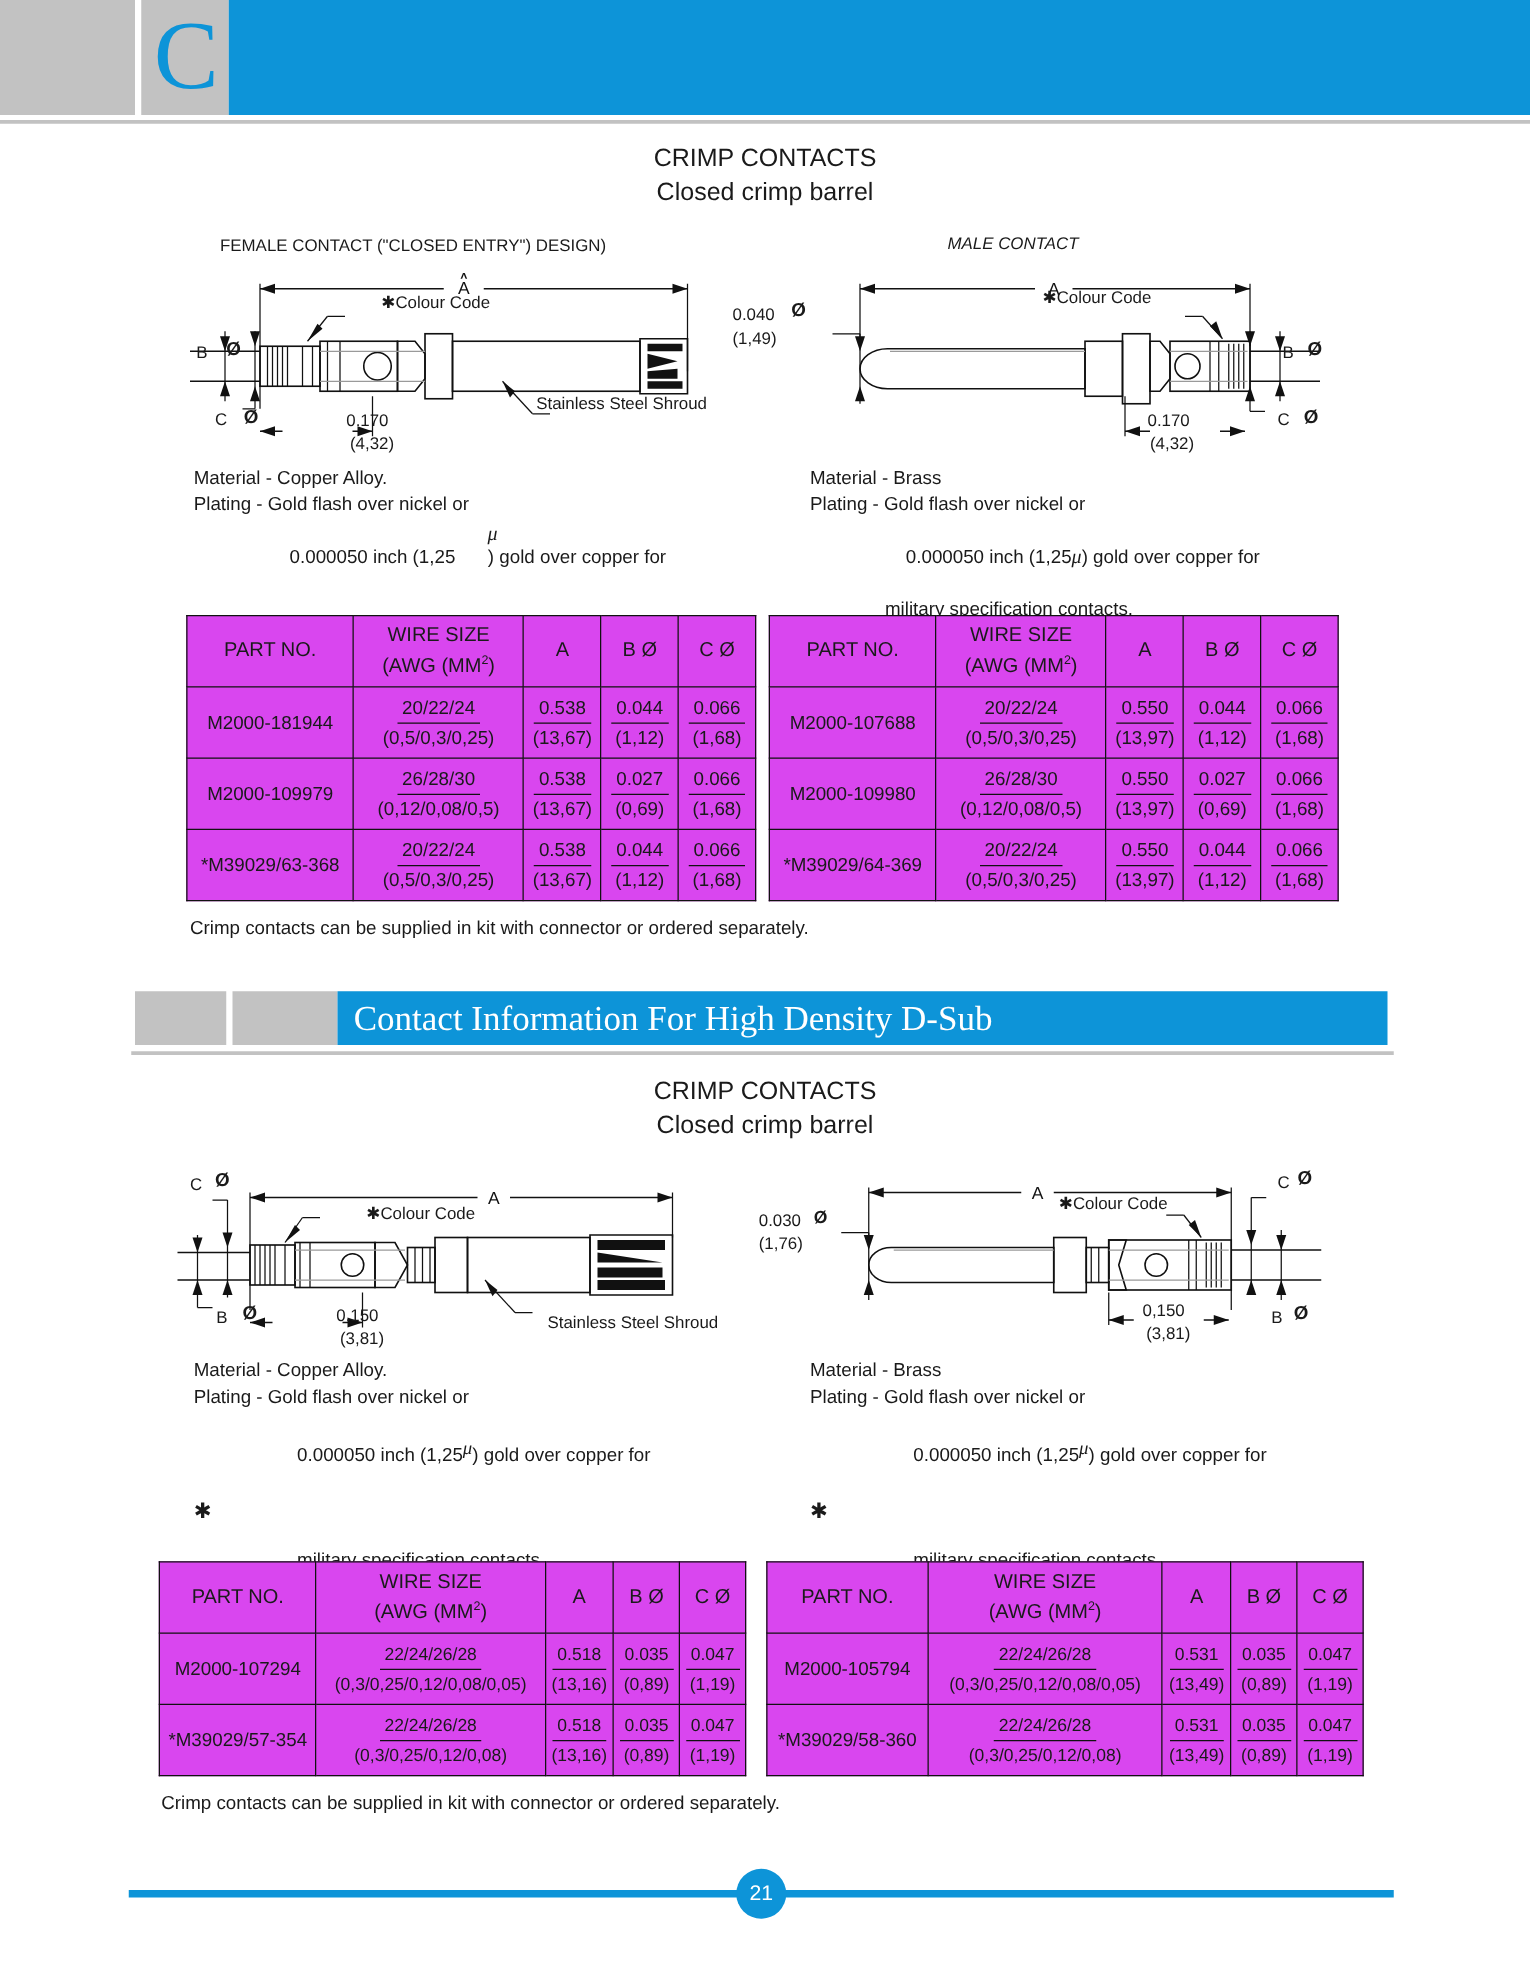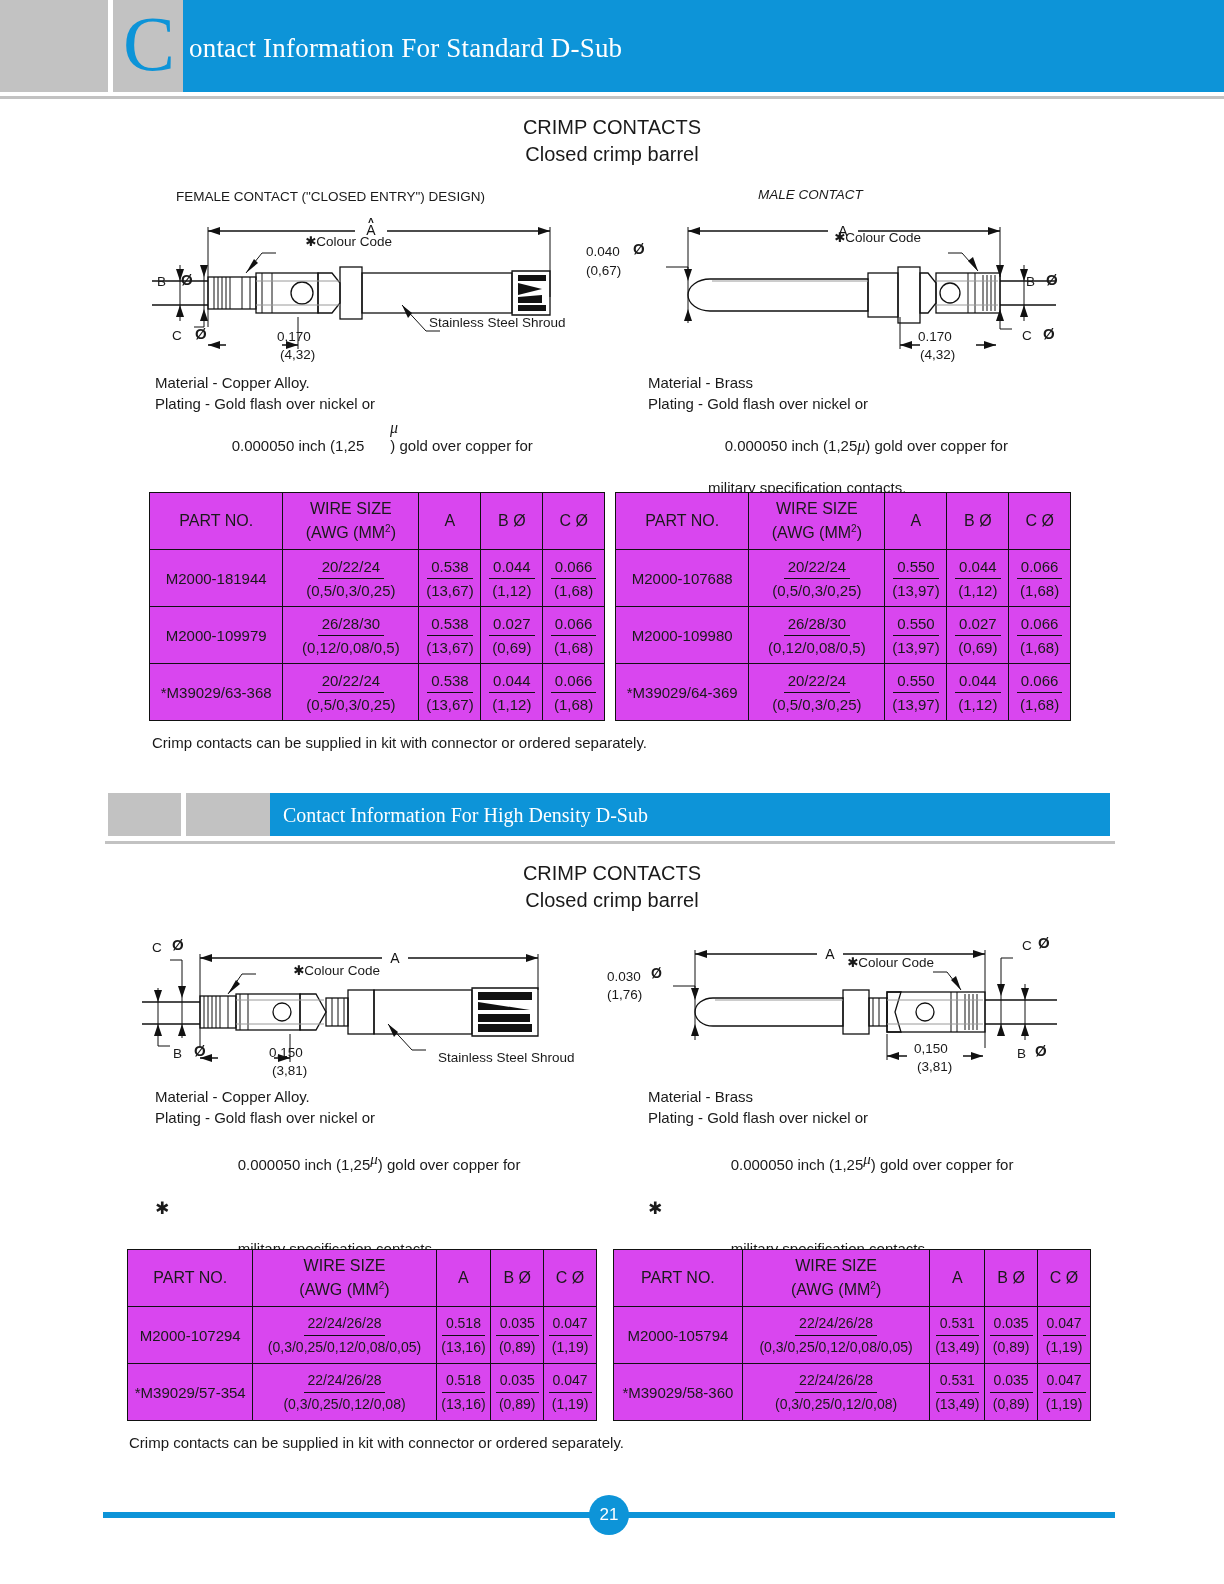--- a/index.html
+++ b/index.html
@@ -28,21 +28,21 @@
   }
   #header-rule{left:0;top:92px;width:1224px;height:4px;background:#ffffff;}
   #header-rule2{left:0;top:96px;width:1224px;height:3px;background:#c2c2c2;}
 
   
   #hd-grey-a{left:108px;top:793px;width:73px;height:43px;background:#c2c2c2;}
   #hd-grey-b{left:186px;top:793px;width:84px;height:43px;background:#c2c2c2;}
   #hd-blue{left:270px;top:793px;width:840px;height:43px;background:#0d94d8;}
   #hd-title{left:283px;top:793px;height:43px;line-height:45px;
     font-family:"Liberation Serif","DejaVu Serif",serif;
-    color:#fff;font-size:20px;}
+    color:#fff;font-size:28px;}
   #hd-rule{left:105px;top:841px;width:1010px;height:3px;background:#c2c2c2;}
 
   
   .t{font-size:15px;line-height:21px;white-space:pre;}
   .t13{font-size:13.5px;line-height:19px;white-space:pre;}
   .ctr-title{font-size:20px;line-height:27px;text-align:center;white-space:pre;}
 
   
   table.spec{border-collapse:collapse;font-size:14px;background:#d946ef;}
   table.spec td,table.spec th{
@@ -72,21 +72,20 @@
   .mu{font-family:"Liberation Serif","DejaVu Serif",serif;font-style:italic;font-size:16px;}
 </style>
 </head>
 <body>
 
 <div class="abs" id="header-band">
   <div class="abs" id="header-grey-left"></div>
   <div class="abs" id="header-grey-cap"></div>
   <div class="abs" id="header-blue"></div>
   <div class="abs" id="header-dropcap">C</div>
-  <div class="abs" id="header-title">ontact Information For Standard D-Sub</div>
 </div>
 <div class="abs" id="header-rule"></div>
 <div class="abs" id="header-rule2"></div>
 
 <div class="abs ctr-title" style="left:432px;top:114px;width:360px;">CRIMP CONTACTS</div>
 <div class="abs ctr-title" style="left:432px;top:141px;width:360px;">Closed crimp barrel</div>
 
 <div class="abs t13" style="left:176px;top:187px;">FEMALE CONTACT ("CLOSED ENTRY") DESIGN)</div>
 
 <svg class="abs" style="left:150px;top:205px;" width="440" height="155" viewBox="0 0 440 155">
@@ -217,21 +216,21 @@
   <line class="ln-t" x1="400" y1="124" x2="412" y2="124"></line>
 
   <line class="ln" x1="300" y1="140" x2="396" y2="140"></line>
   <path class="fillb" d="M300 140 L312 136 L312 144 Z"></path>
   <path class="fillb" d="M396 140 L384 136 L384 144 Z"></path>
   <line class="ln-t" x1="300" y1="112" x2="300" y2="144"></line>
   <rect x="320" y="132" width="56" height="16" fill="#fff"></rect>
 </svg>
 
 <div class="abs t13" style="left:586px;top:242px;">0.040</div>
-<div class="abs t13" style="left:586px;top:261px;">(0,67)</div>
+<div class="abs t13" style="left:586px;top:261px;">(1,49)</div>
 <div class="abs" style="left:633px;top:240px;font-weight:bold;font-size:15px;">Ø</div>
 <div class="abs t13" style="left:834px;top:228px;"><span>✱</span><span>Colour Code</span></div>
 <div class="abs t13" style="left:1026px;top:272px;"><span>B</span></div>
 <div class="abs t13" style="left:1046px;top:270px;font-weight:bold;font-size:15px;">Ø</div>
 <div class="abs t13" style="left:1022px;top:326px;"><span>C</span></div>
 <div class="abs t13" style="left:1043px;top:324px;font-weight:bold;font-size:15px;">Ø</div>
 <div class="abs t13" style="left:918px;top:327px;">0.170</div>
 <div class="abs t13" style="left:920px;top:345px;">(4,32)</div>
 
 <div class="abs" style="left:155px;top:372px;width:470px;">

